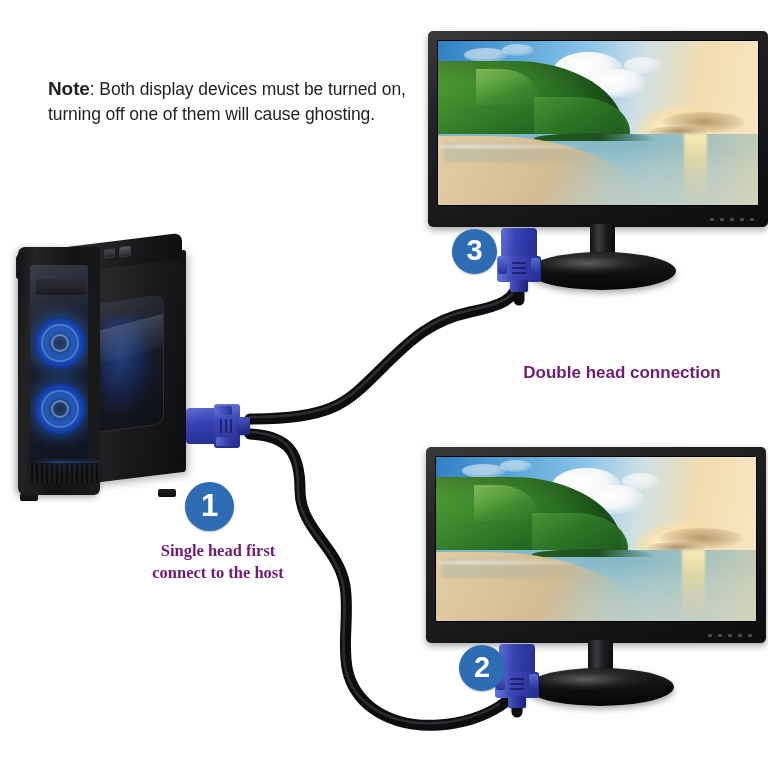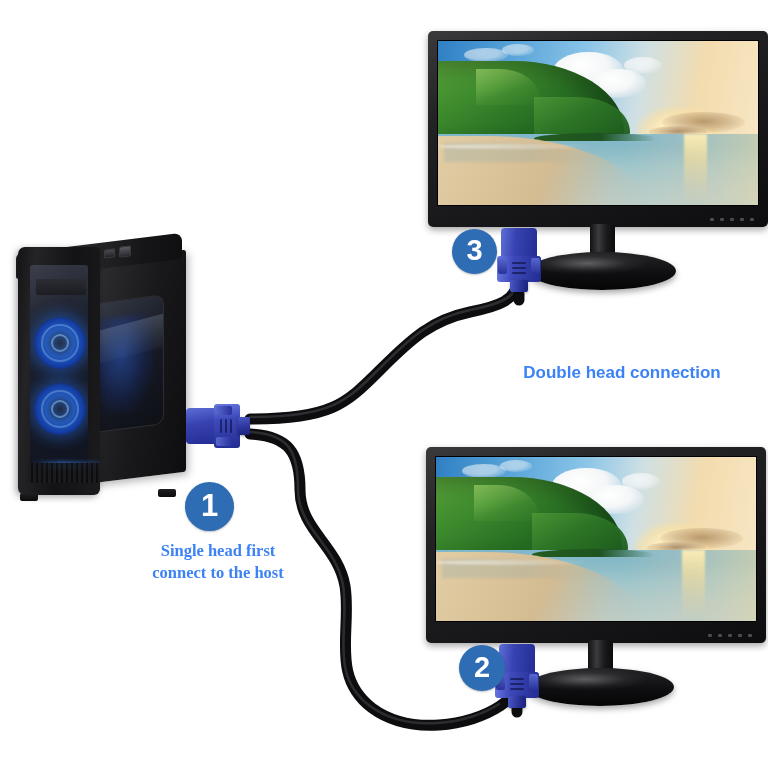--- a/index.html
+++ b/index.html
@@ -34,21 +34,21 @@
   }
   .note-block .note-word {
     font-weight: bold;
     font-size: 19px;
   }
 
   .caption {
     position: absolute;
     text-align: center;
     font-weight: bold;
-    color: #3b82f6;
+    color: #701a75;
     line-height: 22px;
   }
   .caption .line { display: block; white-space: nowrap; }
   #caption-double {
     left: 506px;
     top: 362px;
     width: 232px;
     font-size: 17px;
   }
   #caption-single {
@@ -463,20 +463,24 @@
 
   #vga-pc      { left: 186px; top: 404px; }
   #vga-mon-top { left: 497px; top: 228px; }
   #vga-mon-bot { left: 495px; top: 644px; }
 </style>
 </head>
 <body>
 
 <div id="stage">
 
+  <div class="note-block">
+    <span class="note-word">Note</span><span>: </span><span>Both display devices must be turned on,</span><br>
+    <span>turning off one of them will cause ghosting.</span>
+  </div>
 
   <div class="monitor" id="monitor-top">
     <div class="mon-frame">
       <div class="mon-screen">
         <div class="scene">
           <div class="sc-sky"></div>
           <div class="sc-sun"></div>
           <div class="cloud cl-e"></div>
           <div class="cloud cl-f"></div>
           <div class="cloud cl-d"></div>

